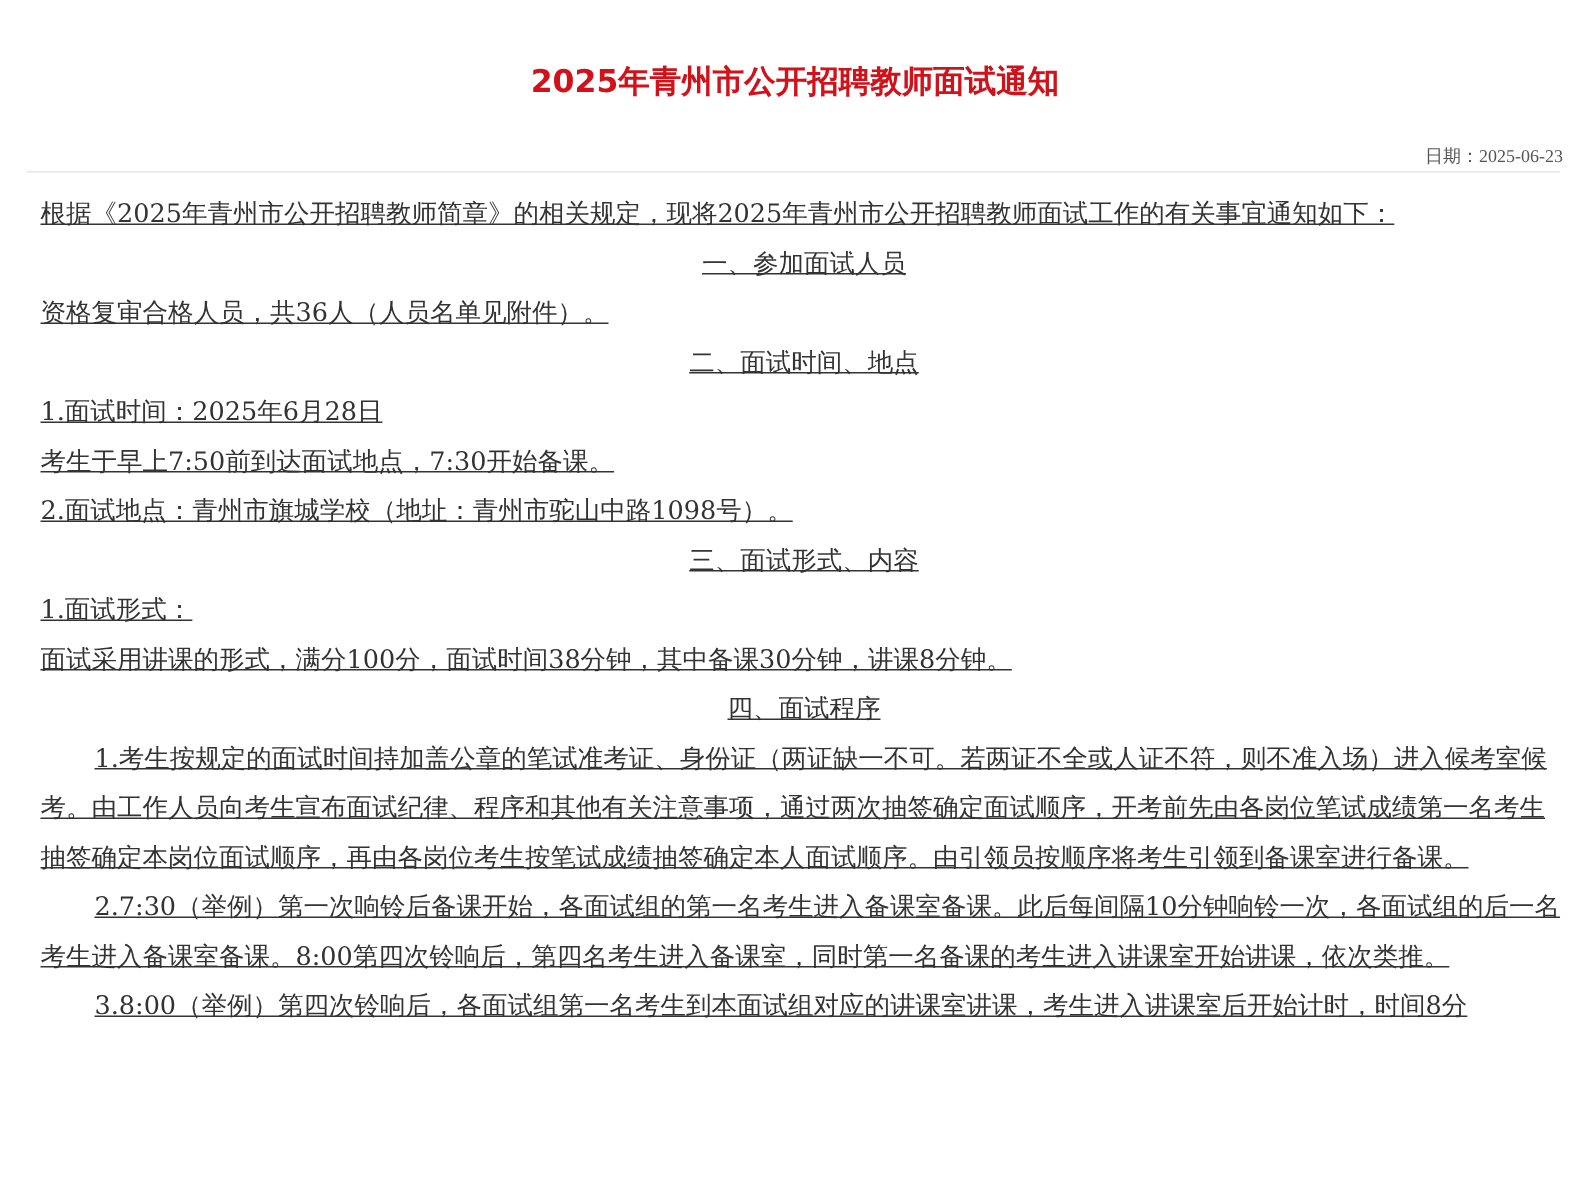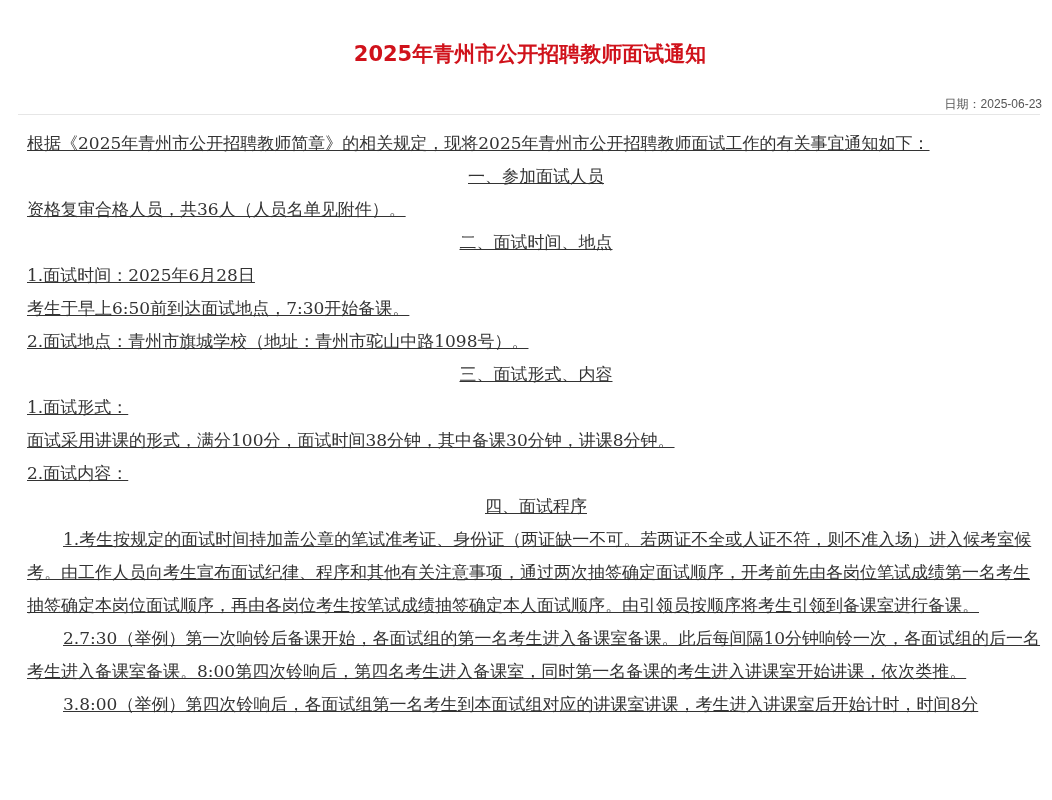--- a/index.html
+++ b/index.html
@@ -24,21 +24,21 @@
     font-family: "DejaVu Sans", "Liberation Sans", sans-serif;
     font-weight: bold;
     font-size: 21px;
     color: #d0121b;
     letter-spacing: 0px;
   }
   .meta-row {
     position: absolute;
     top: 96px;
     right: 10px;
-    font-family: Liberation Sans, sans-serif;
+    font-family: Liberation Serif, serif;
     font-size: 12px;
     color: #555555;
   }
   .divider {
     position: absolute;
     top: 114px;
     left: 18px;
     width: 1022px;
     height: 1px;
     background: #e6e6e6;
@@ -78,23 +78,22 @@
 </div>
 
 <div class="divider"></div>
 
 <div class="content">
   <p class="line">根据《2025年青州市公开招聘教师简章》的相关规定，现将2025年青州市公开招聘教师面试工作的有关事宜通知如下：</p>
   <p class="heading">一、参加面试人员</p>
   <p class="line">资格复审合格人员，共36人（人员名单见附件）。</p>
   <p class="heading">二、面试时间、地点</p>
   <p class="line">1.面试时间：2025年6月28日</p>
-  <p class="line">考生于早上6:50前到达面试地点，7:30开始备课。</p>
+  <p class="line">考生于早上7:50前到达面试地点，7:30开始备课。</p>
   <p class="line">2.面试地点：青州市旗城学校（地址：青州市驼山中路1098号）。</p>
   <p class="heading">三、面试形式、内容</p>
   <p class="line">1.面试形式：</p>
   <p class="line">面试采用讲课的形式，满分100分，面试时间38分钟，其中备课30分钟，讲课8分钟。</p>
-  <p class="line">2.面试内容：</p>
   <p class="heading">四、面试程序</p>
   <p class="indent">1.考生按规定的面试时间持加盖公章的笔试准考证、身份证（两证缺一不可。若两证不全或人证不符，则不准入场）进入候考室候考。由工作人员向考生宣布面试纪律、程序和其他有关注意事项，通过两次抽签确定面试顺序，开考前先由各岗位笔试成绩第一名考生抽签确定本岗位面试顺序，再由各岗位考生按笔试成绩抽签确定本人面试顺序。由引领员按顺序将考生引领到备课室进行备课。</p>
   <p class="indent">2.7:30（举例）第一次响铃后备课开始，各面试组的第一名考生进入备课室备课。此后每间隔10分钟响铃一次，各面试组的后一名考生进入备课室备课。8:00第四次铃响后，第四名考生进入备课室，同时第一名备课的考生进入讲课室开始讲课，依次类推。</p>
   <p class="indent">3.8:00（举例）第四次铃响后，各面试组第一名考生到本面试组对应的讲课室讲课，考生进入讲课室后开始计时，时间8分</p>
 </div>
 
 </body></html>

